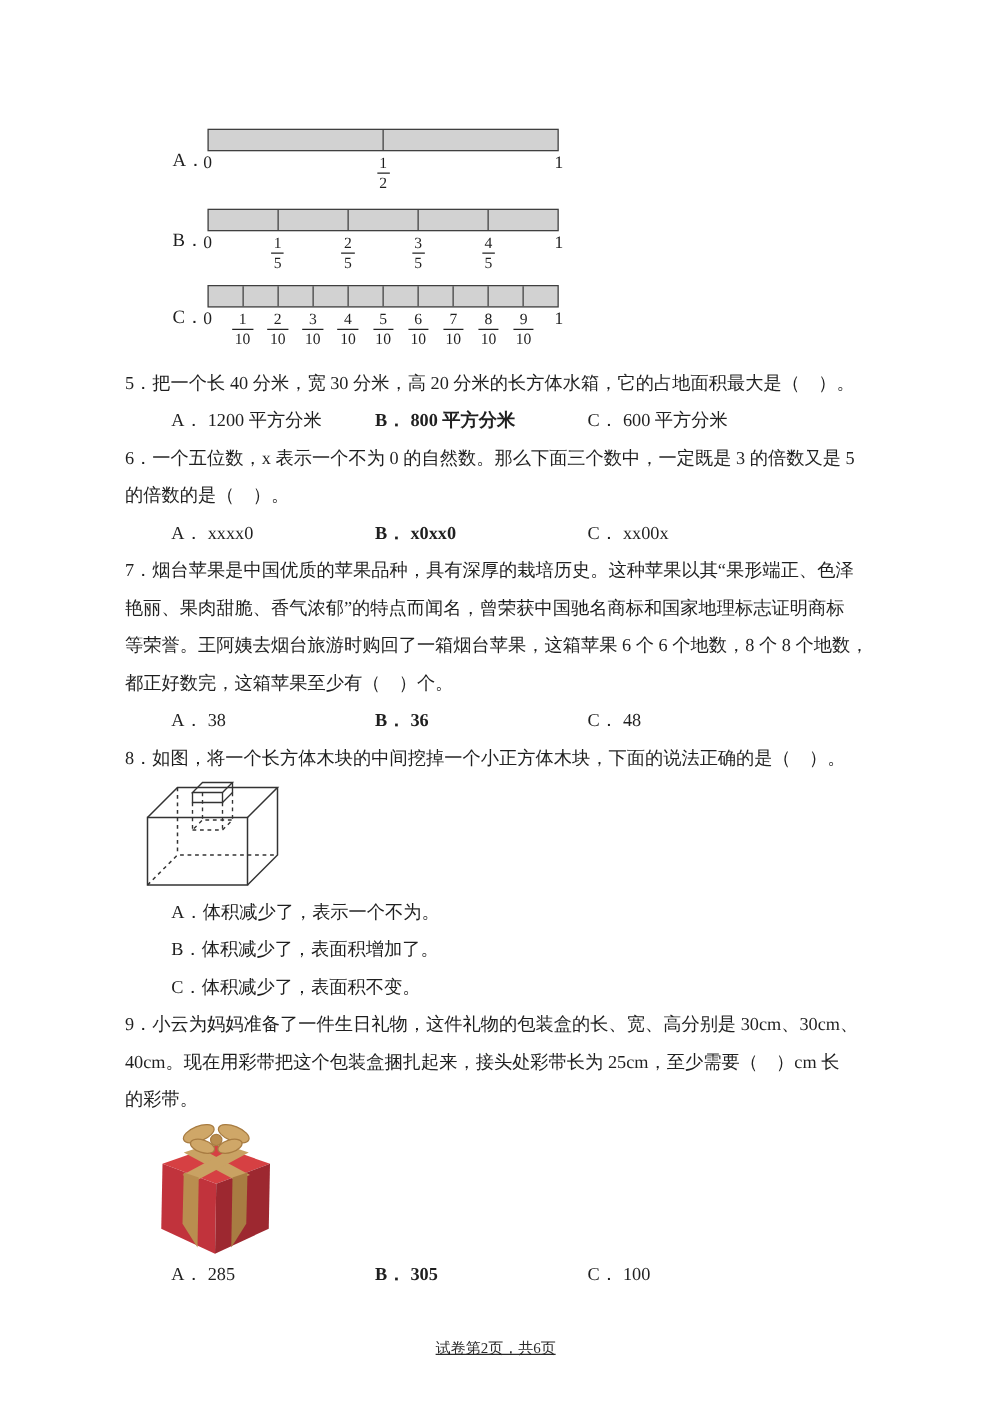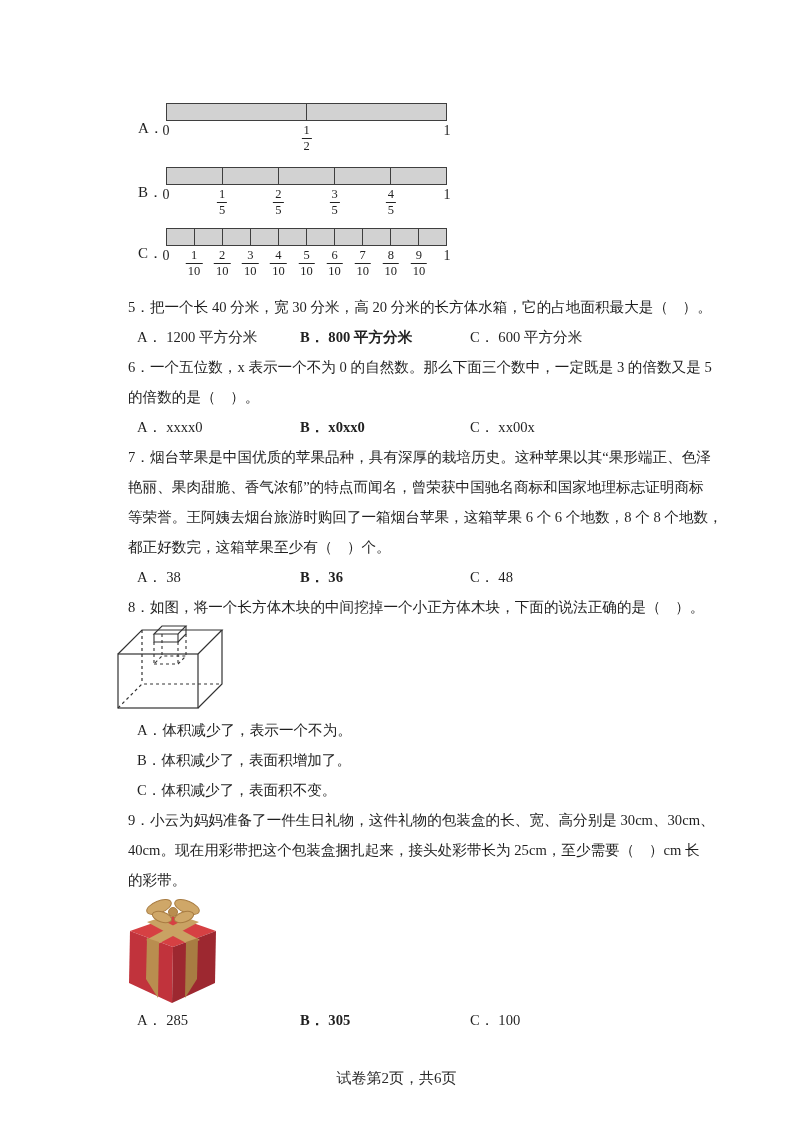--- a/index.html
+++ b/index.html
@@ -15,33 +15,33 @@
   .seg { flex:1; border-right:1px solid #3f3f3f; }
   .seg:last-child { border-right:none; }
   .ticks { position:absolute; left:28px; top:18px; width:281px; height:44px; }
   .tick { position:absolute; transform:translateX(-50%); top:2px; font-size:14px; }
   .fr { display:inline-block; text-align:center; font-size:12.5px; line-height:1.2; }
   .fr .num { display:block; border-bottom:1px solid #222; padding:0 2px; }
   .fr .den { display:block; padding:0 2px; }
 
   
   .line { position:absolute; left:100px; width:606px; height:30px; line-height:30px;
-          font-size:14.6px; white-space:nowrap;margin-left:28px; }
+          font-size:14.6px; white-space:nowrap; }
   .opt-row { position:absolute; left:100px; width:606px; height:30px; line-height:30px;
              font-size:14.6px; }
   .opt { position:absolute; white-space:nowrap; }
   .opt .lt { margin-right:4px; }
   .pos-a { left:37px; } .pos-b { left:200px;font-weight:bold; } .pos-c { left:370px; }
   .indent { padding-left:37px; }
 
   .diagram { position:absolute; left:110px; top:616px; }
   .gift { position:absolute; left:112px; top:894px; }
 
   .footer { position:absolute; left:0; top:1065px; width:100%; height:26px;
-            line-height:26px; text-align:center; font-size:15px; color:#2a2a2a; }
+            line-height:26px; text-align:center; font-size:12px; color:#2a2a2a;text-decoration:underline; }
 </style>
 </head>
 <body>
 
 <div class="figure">
 
   <div class="bar-row" style="top:5px">
     <span class="bar-letter">A．</span>
     <div class="bar">
       <div class="seg"></div>

